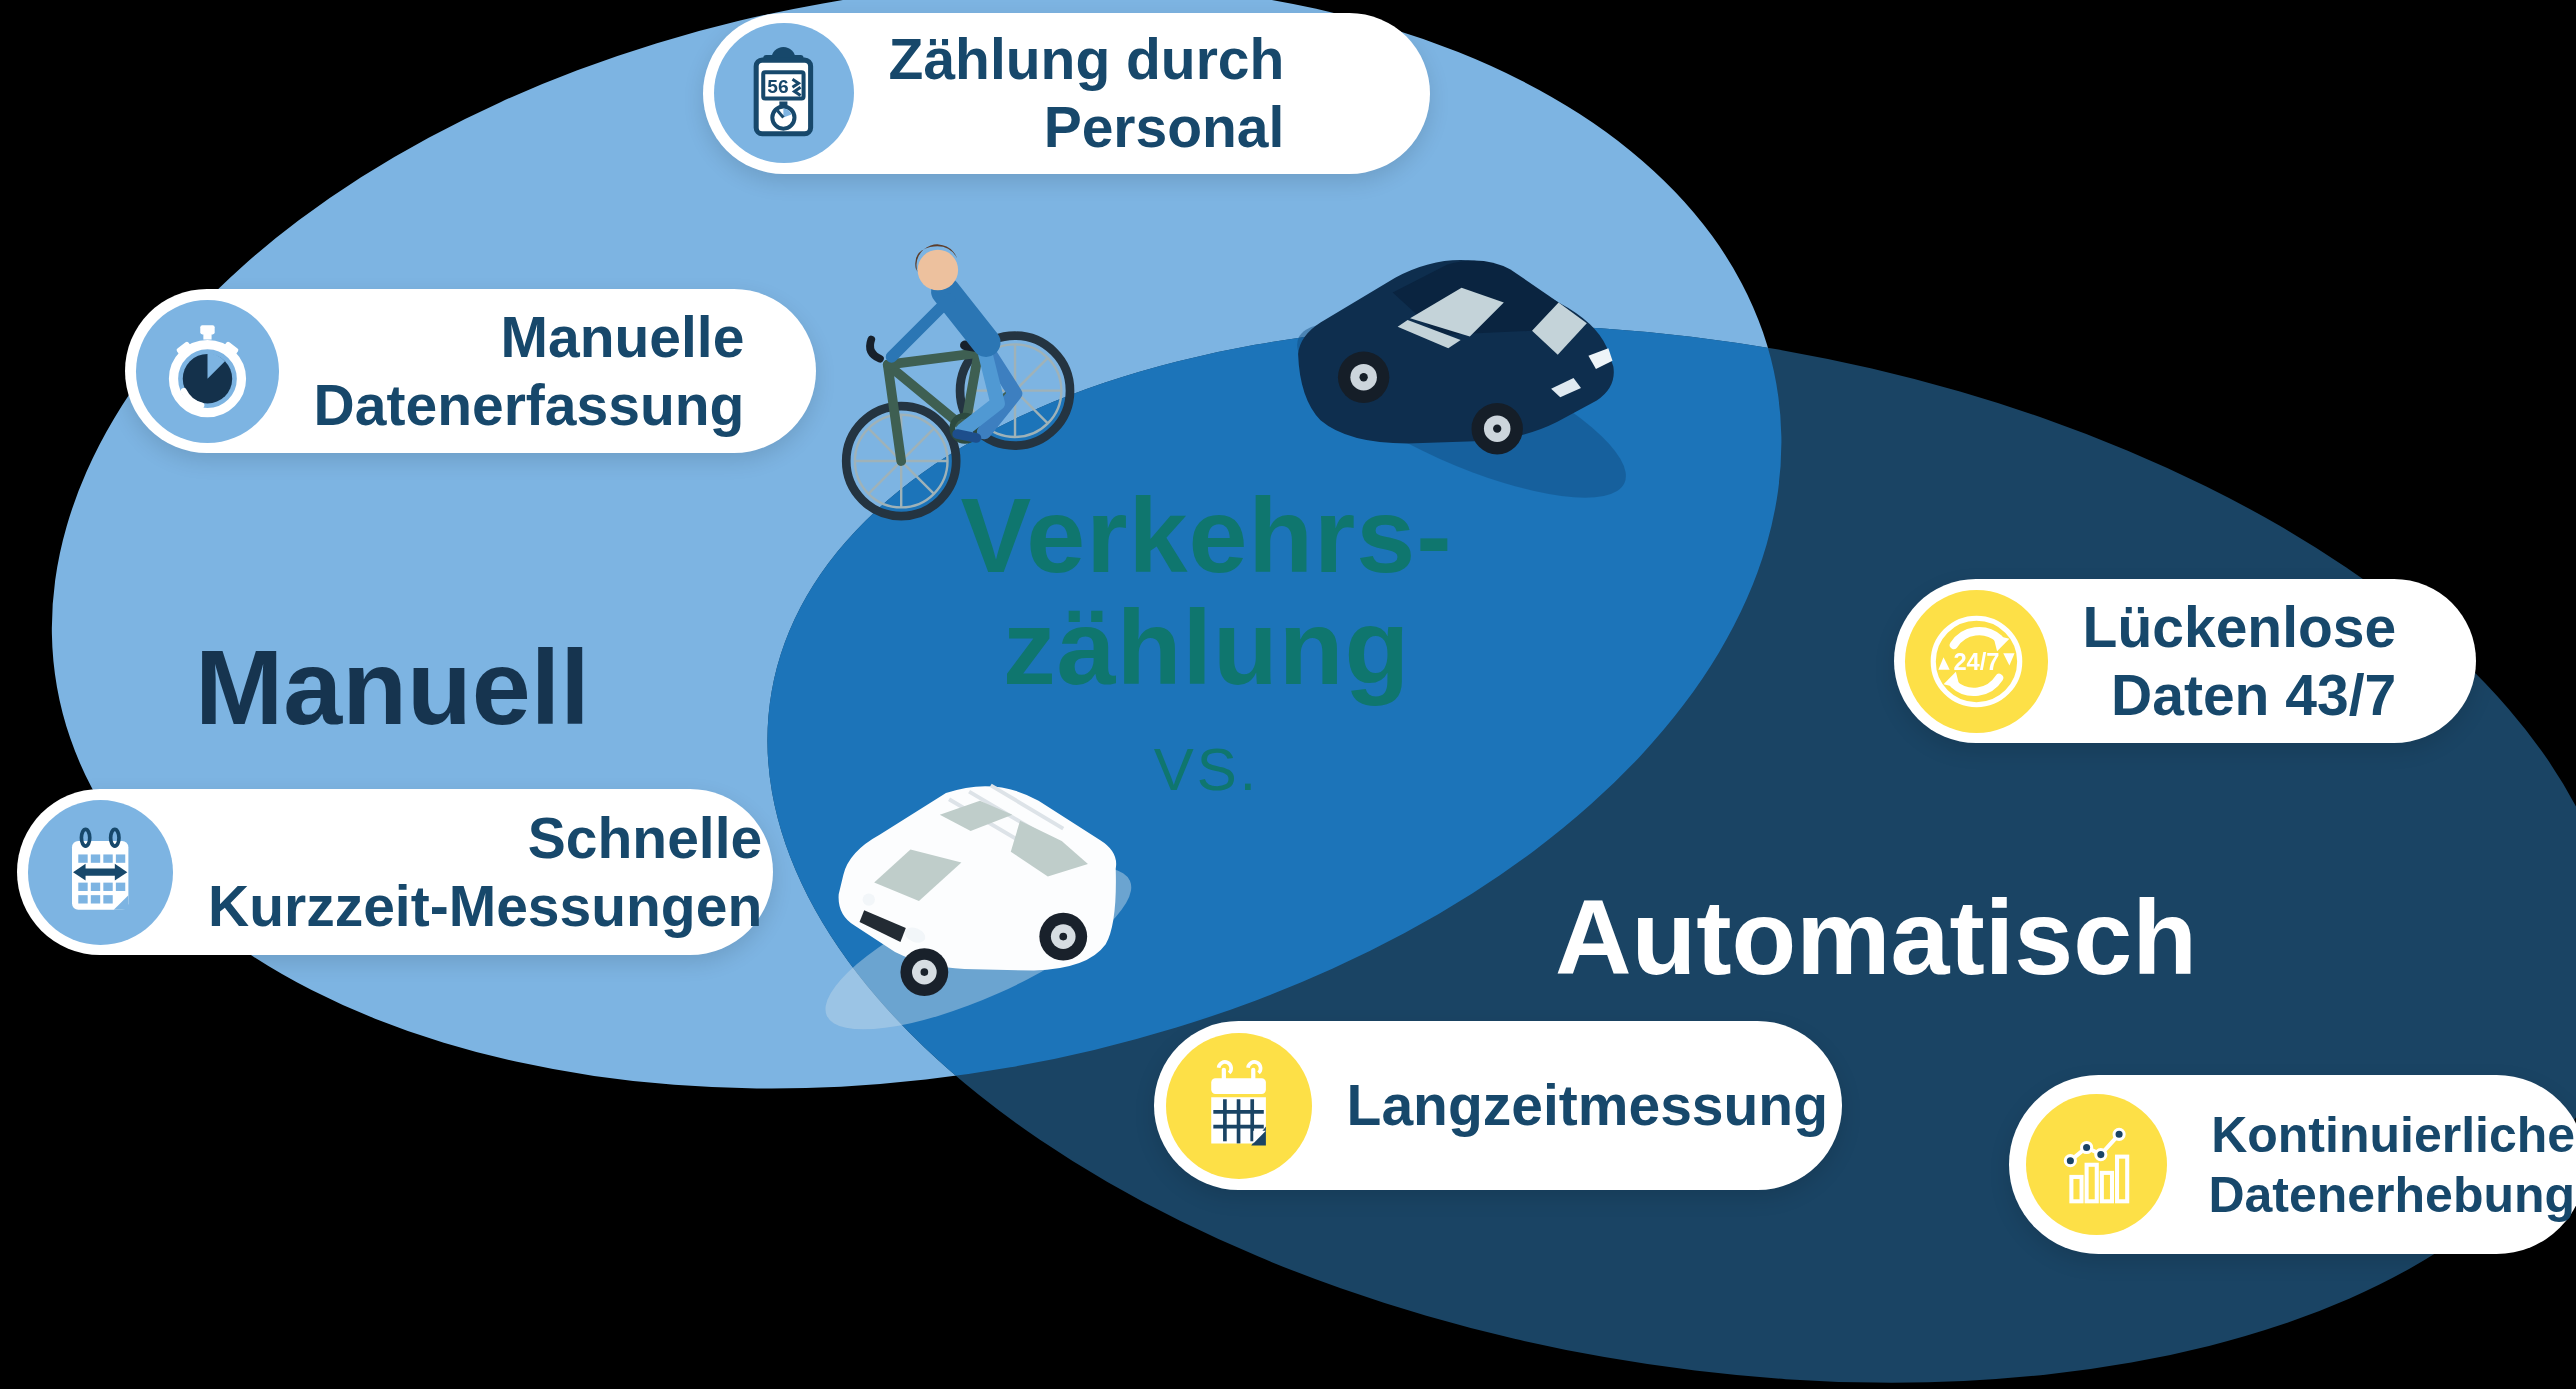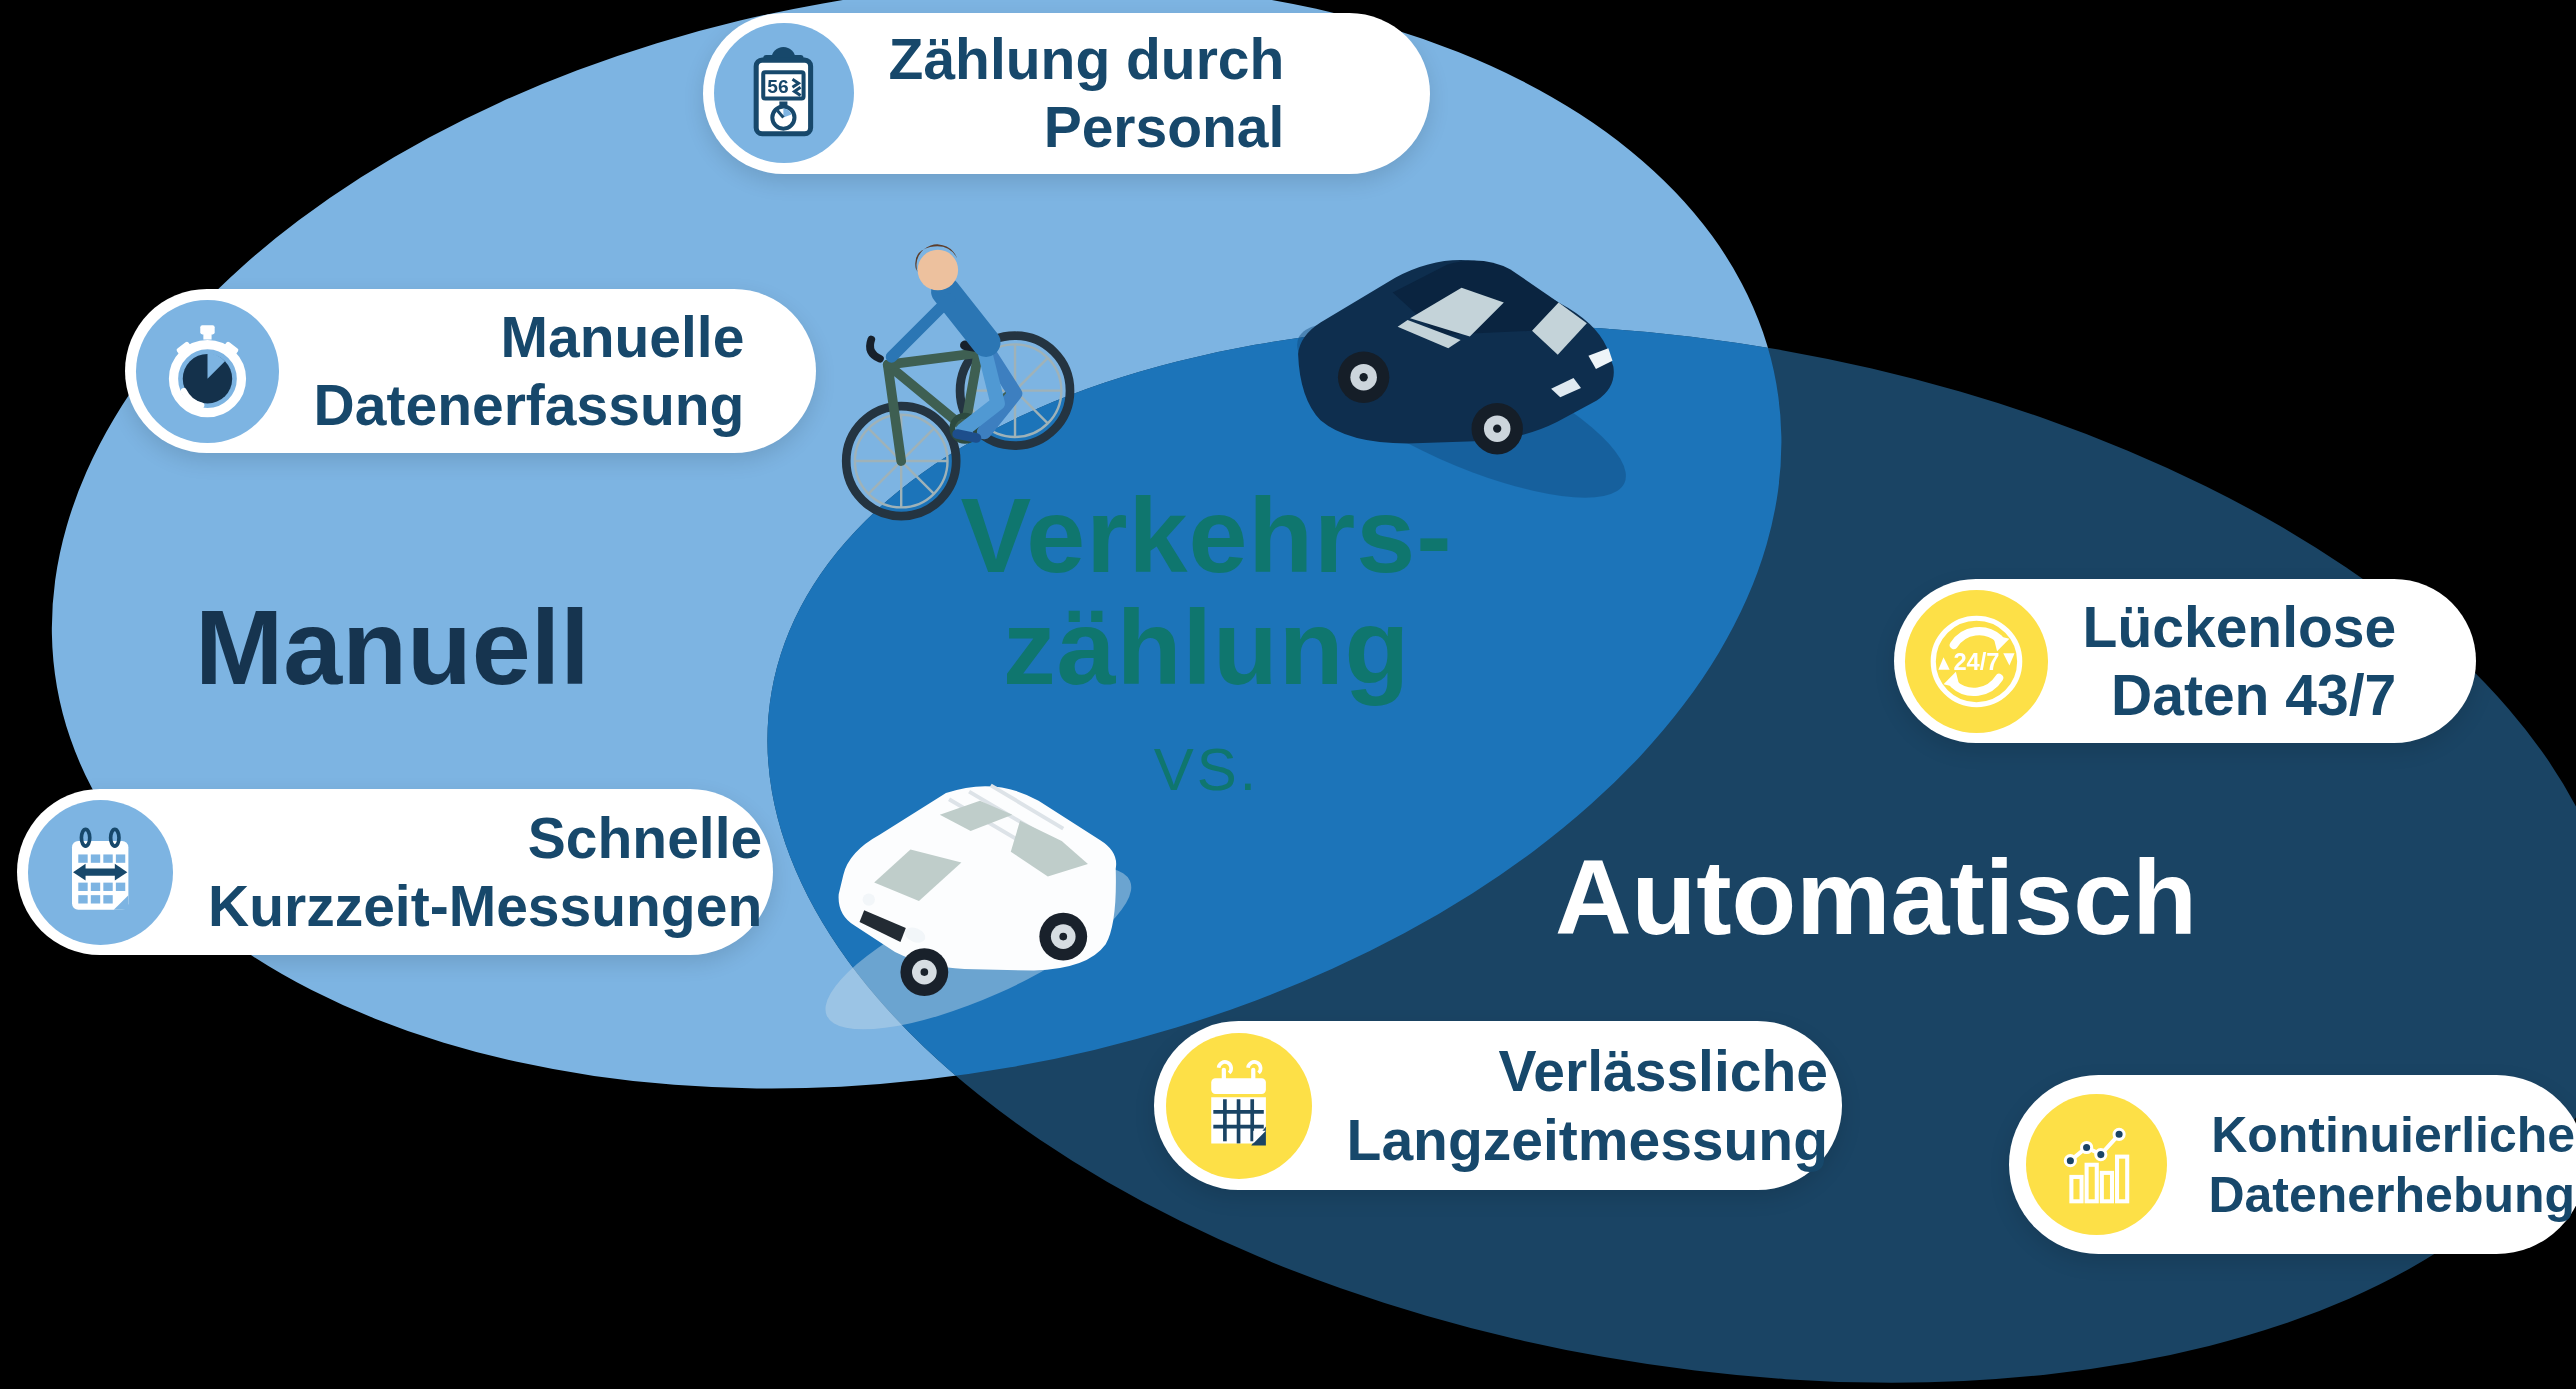--- a/index.html
+++ b/index.html
@@ -1,21 +1,21 @@
 <!DOCTYPE html>
 <html><head>
 <meta charset="utf-8">
 <style>
   html,body{margin:0;padding:0;background:#000;}
   .stage{position:relative;width:2576px;height:1389px;background:#000;overflow:hidden;
          font-family:"Liberation Sans",sans-serif;}
   .venn{position:absolute;left:0;top:0;}
 
   
-  .set-label{position:absolute;font-weight:bold;white-space:nowrap;}
+  .set-label{position:absolute;font-weight:bold;white-space:nowrap;margin-top:40px;}
   #label-manuell{left:195px;top:587px;font-size:106px;color:#16344f;}
   #label-automatisch{left:1555px;top:837px;font-size:106px;color:#ffffff;text-align:right;}
 
   
   #center-title{position:absolute;left:888px;top:479px;width:637px;text-align:center;color:#0f766e;}
   .center-line{font-size:106px;font-weight:bold;line-height:1.06;letter-spacing:1px;}
   #vs-label{font-size:60px;font-weight:500;letter-spacing:2.9px;margin-top:31px;}
 
   
   .pill{position:absolute;background:#ffffff;border-radius:964px;display:flex;align-items:center;
@@ -253,21 +253,20 @@
             <line x1="50" y1="44" x2="50" y2="86"></line>
             <line x1="63" y1="44" x2="63" y2="84"></line>
           <line x1="26" y1="56" x2="74" y2="56"></line>
             <line x1="26" y1="70" x2="74" y2="70"></line>
         </g>
         <polygon points="76,70 76,88 62,88" fill="#1a4464"></polygon>
         <polygon points="64,74 76,74 64,86" fill="#fff"></polygon>
       </svg>
     </div>
     <div class="label">
-      <div>Verlässliche</div>
       <div>Langzeitmessung</div>
     </div>
   </div>
 
   <div class="pill" id="pill-kontinuierliche">
     <div class="icon-circle navy">
       <svg viewBox="0 0 100 100">
         <g fill="none" stroke="#fff" stroke-width="4">
           <rect x="25" y="62" width="10" height="24"></rect>
           <rect x="40" y="50" width="10" height="36"></rect>

